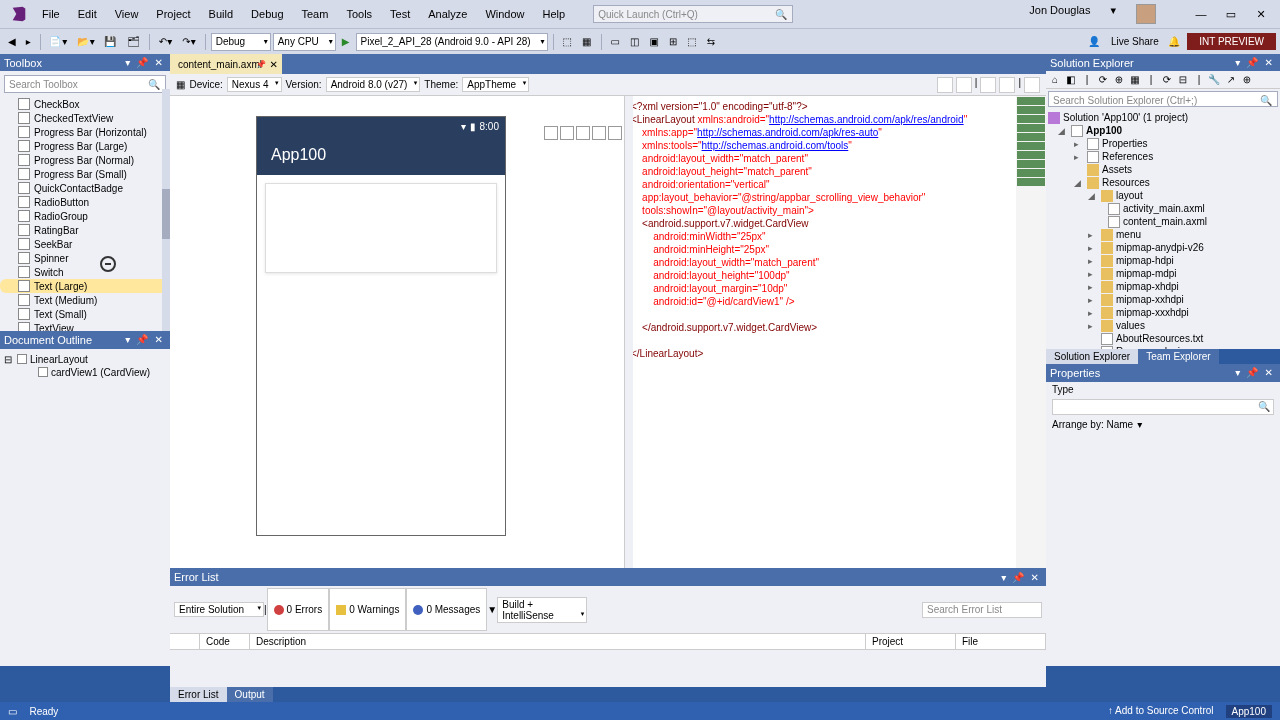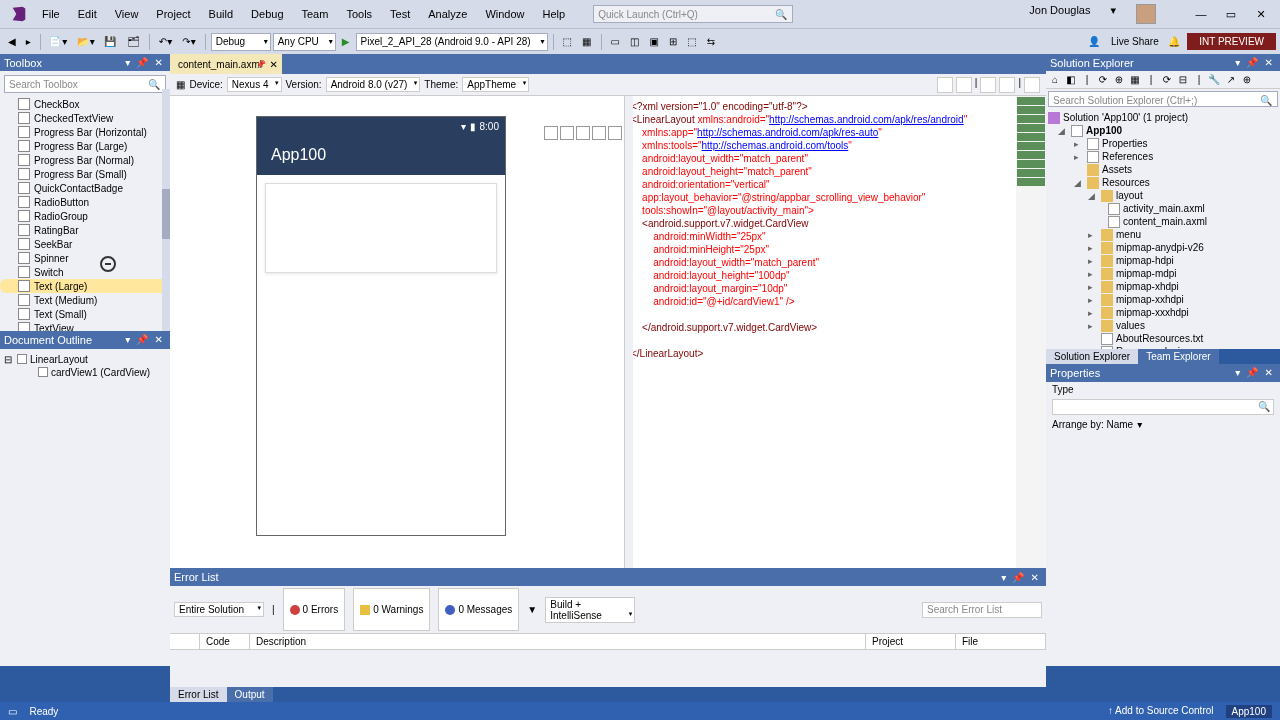--- a/index.html
+++ b/index.html
@@ -96,21 +96,21 @@
 .panel-tab { padding: 2px 8px; font-size: 10px; background: #d6dbe9; cursor: pointer; }
 .panel-tab.active { background: #4a6ea9; color: #fff; }
 .prop-body { background: #eef0f6; height: 296px; }
 .prop-row { display: flex; align-items: center; gap: 4px; padding: 2px 6px; font-size: 10px; }
 .prop-drop { border: 1px solid #ccc; background: #fff; flex: 1; height: 16px; padding: 0 4px; font-size: 10px; position: relative; display: flex; align-items: center; }
 .prop-drop .mag { position: absolute; right: 2px; font-size: 10px; }
 
 
 .bottom-col { height: 134px; margin-left: 170px; margin-right: 234px; display: flex; flex-direction: column; position: absolute; bottom: 18px; left: 0; right: 0; }
 .err-body { background: #eef0f6; flex: 1; }
-.err-toolbar { display: flex; align-items: center; gap: 8px; padding: 2px 4px; background: #eef0f6; border-bottom: 1px solid #ccc; font-size: 10px; }
+.err-toolbar { display: flex; align-items: center; gap: 0; padding: 2px 4px; background: #eef0f6; border-bottom: 1px solid #ccc; font-size: 10px; }
 .err-drop { border: 1px solid #ccc; background: #fff; padding: 1px 14px 1px 4px; position: relative; }
 .err-drop::after { content: "▾"; position: absolute; right: 2px; font-size: 7px; }
 .err-toggle { border: 1px solid #ccc; background: #fff; padding: 15px 6px; display: flex; align-items: center; gap: 3px; }
 .err-toggle .dot-r { width: 10px; height: 10px; background: #d04040; border-radius: 50%; }
 .err-toggle .dot-y { width: 10px; height: 10px; background: #e8c040; }
 .err-toggle .dot-b { width: 10px; height: 10px; background: #4060c0; border-radius: 50%; }
 .err-search { margin-left: auto; width: 120px; border: 1px solid #ccc; background: #fff; height: 16px; padding: 0 4px; color: #888; display: flex; align-items: center; }
 .err-cols { display: flex; background: #fff; border-bottom: 1px solid #ccc; font-size: 10px; }
 .err-col { padding: 2px 6px; border-right: 1px solid #ccc; }
 .bottom-tabs { display: flex; }

